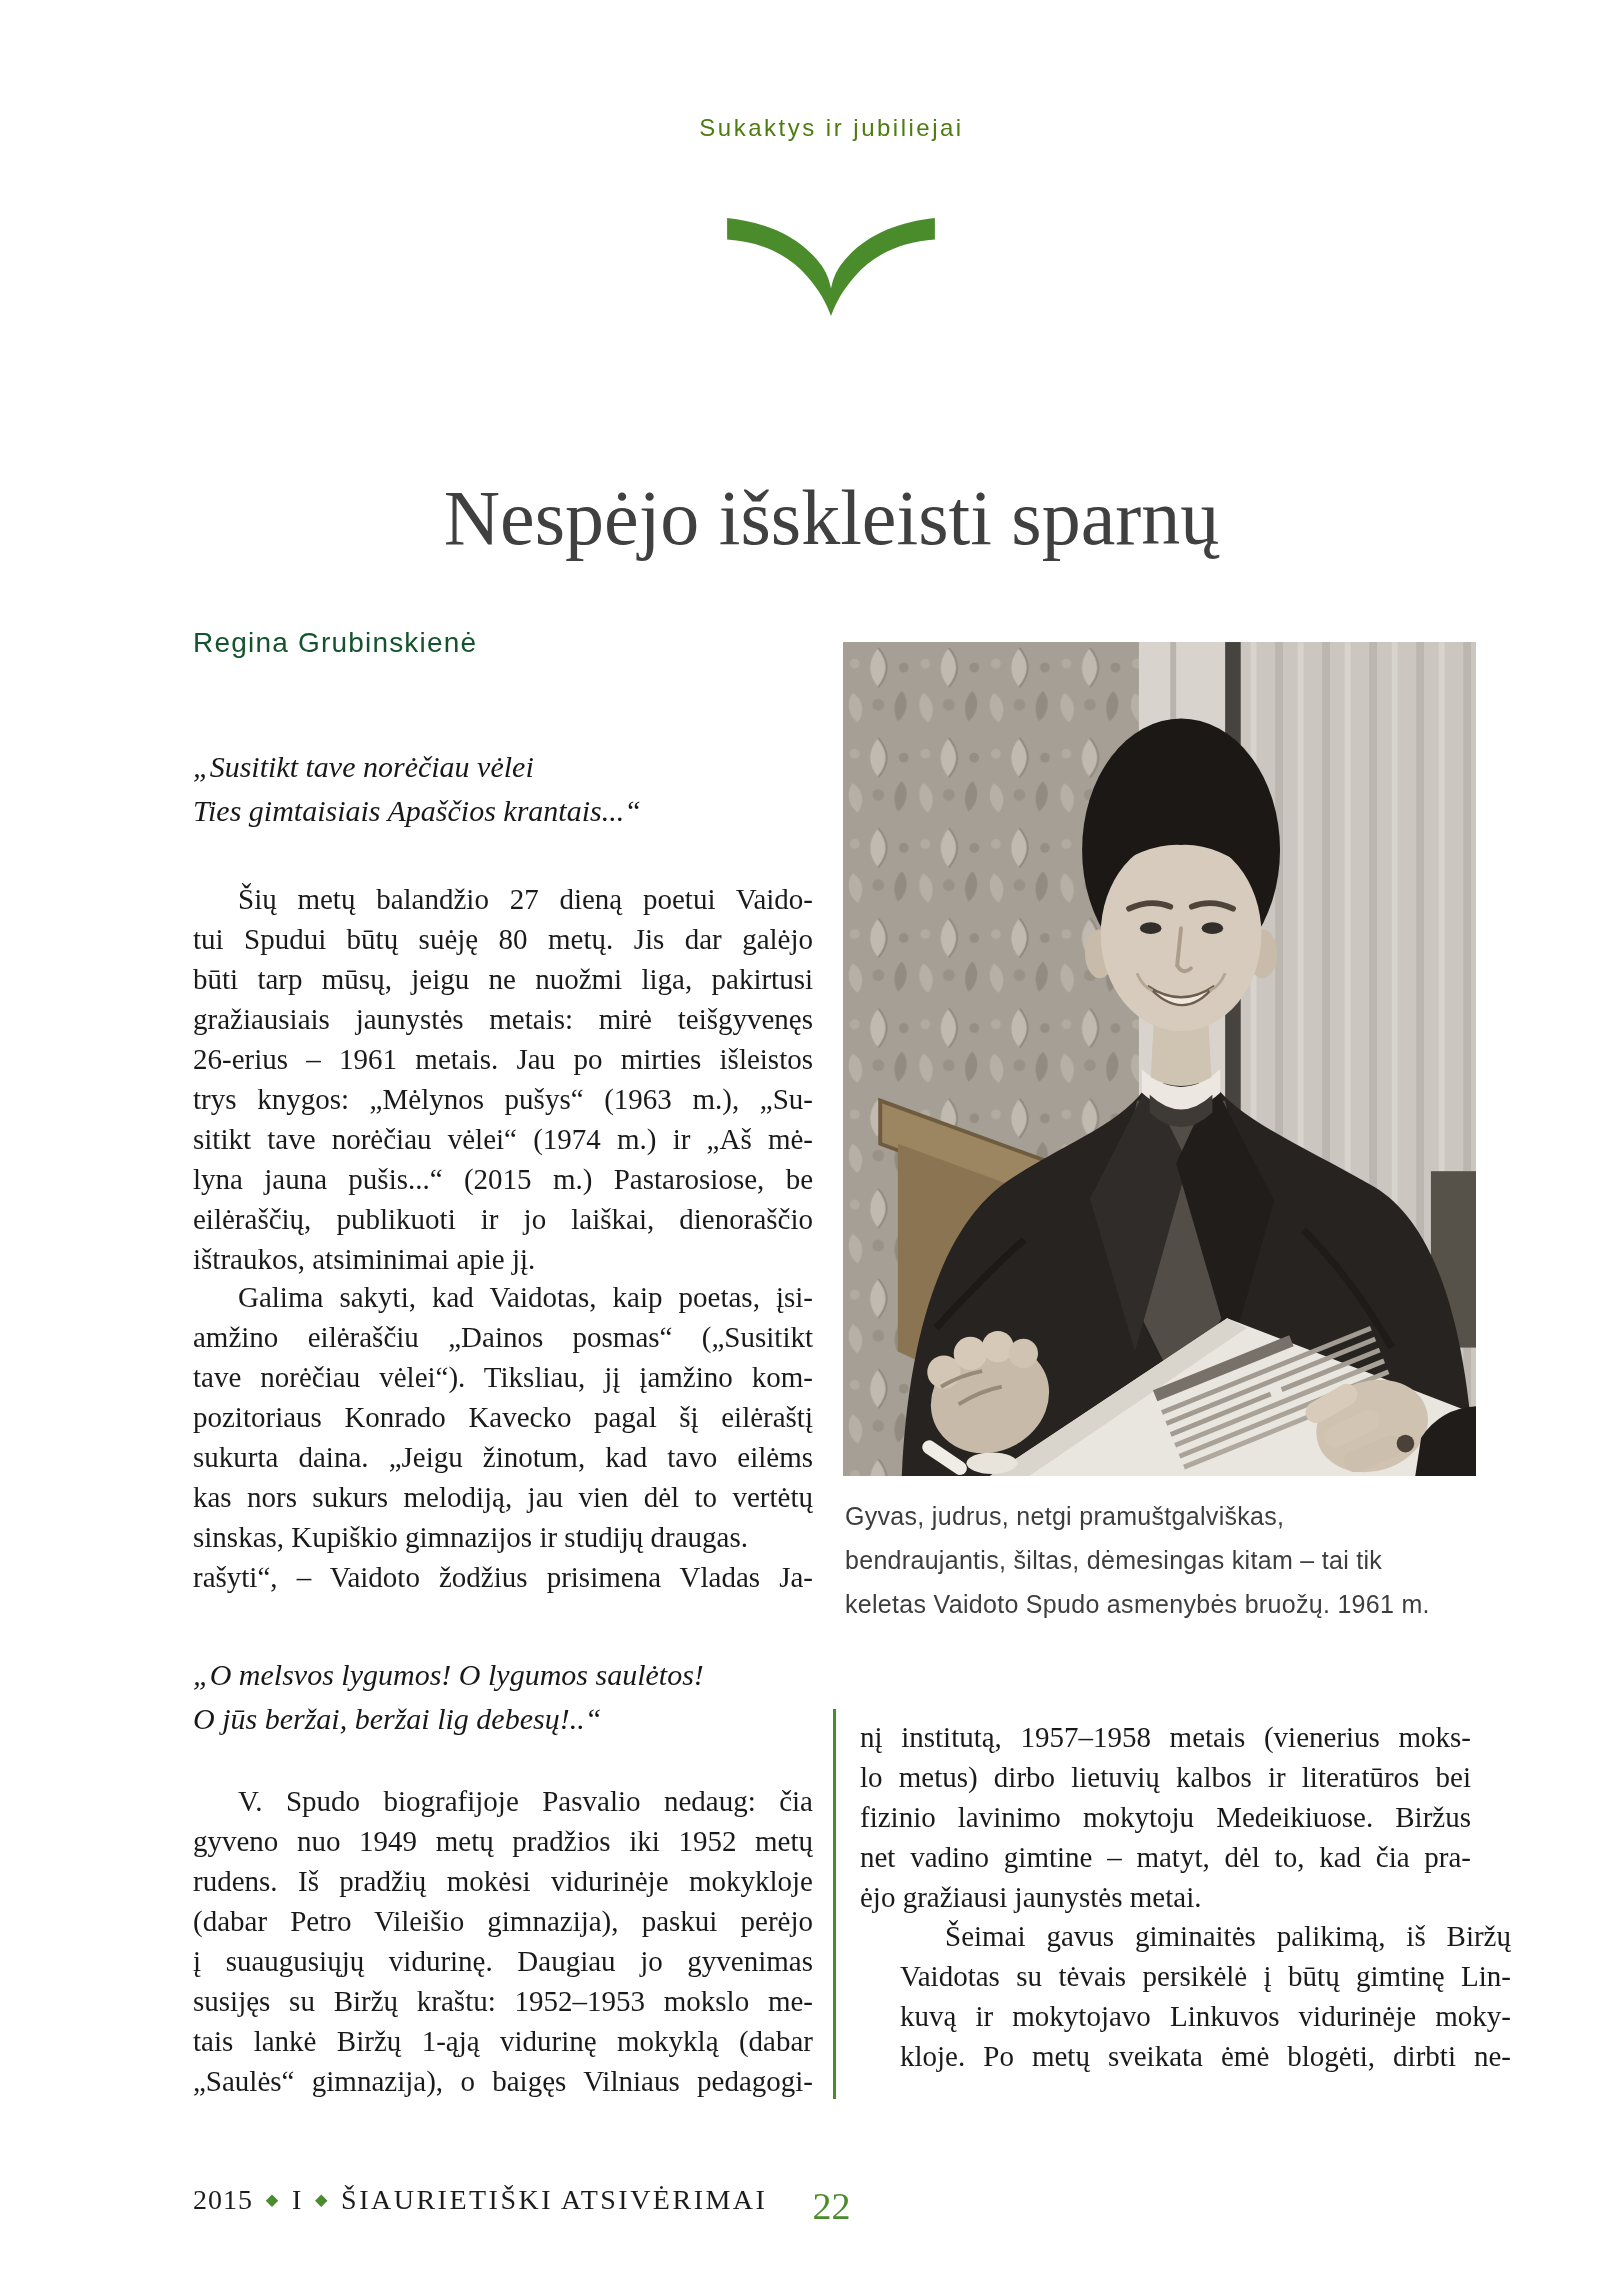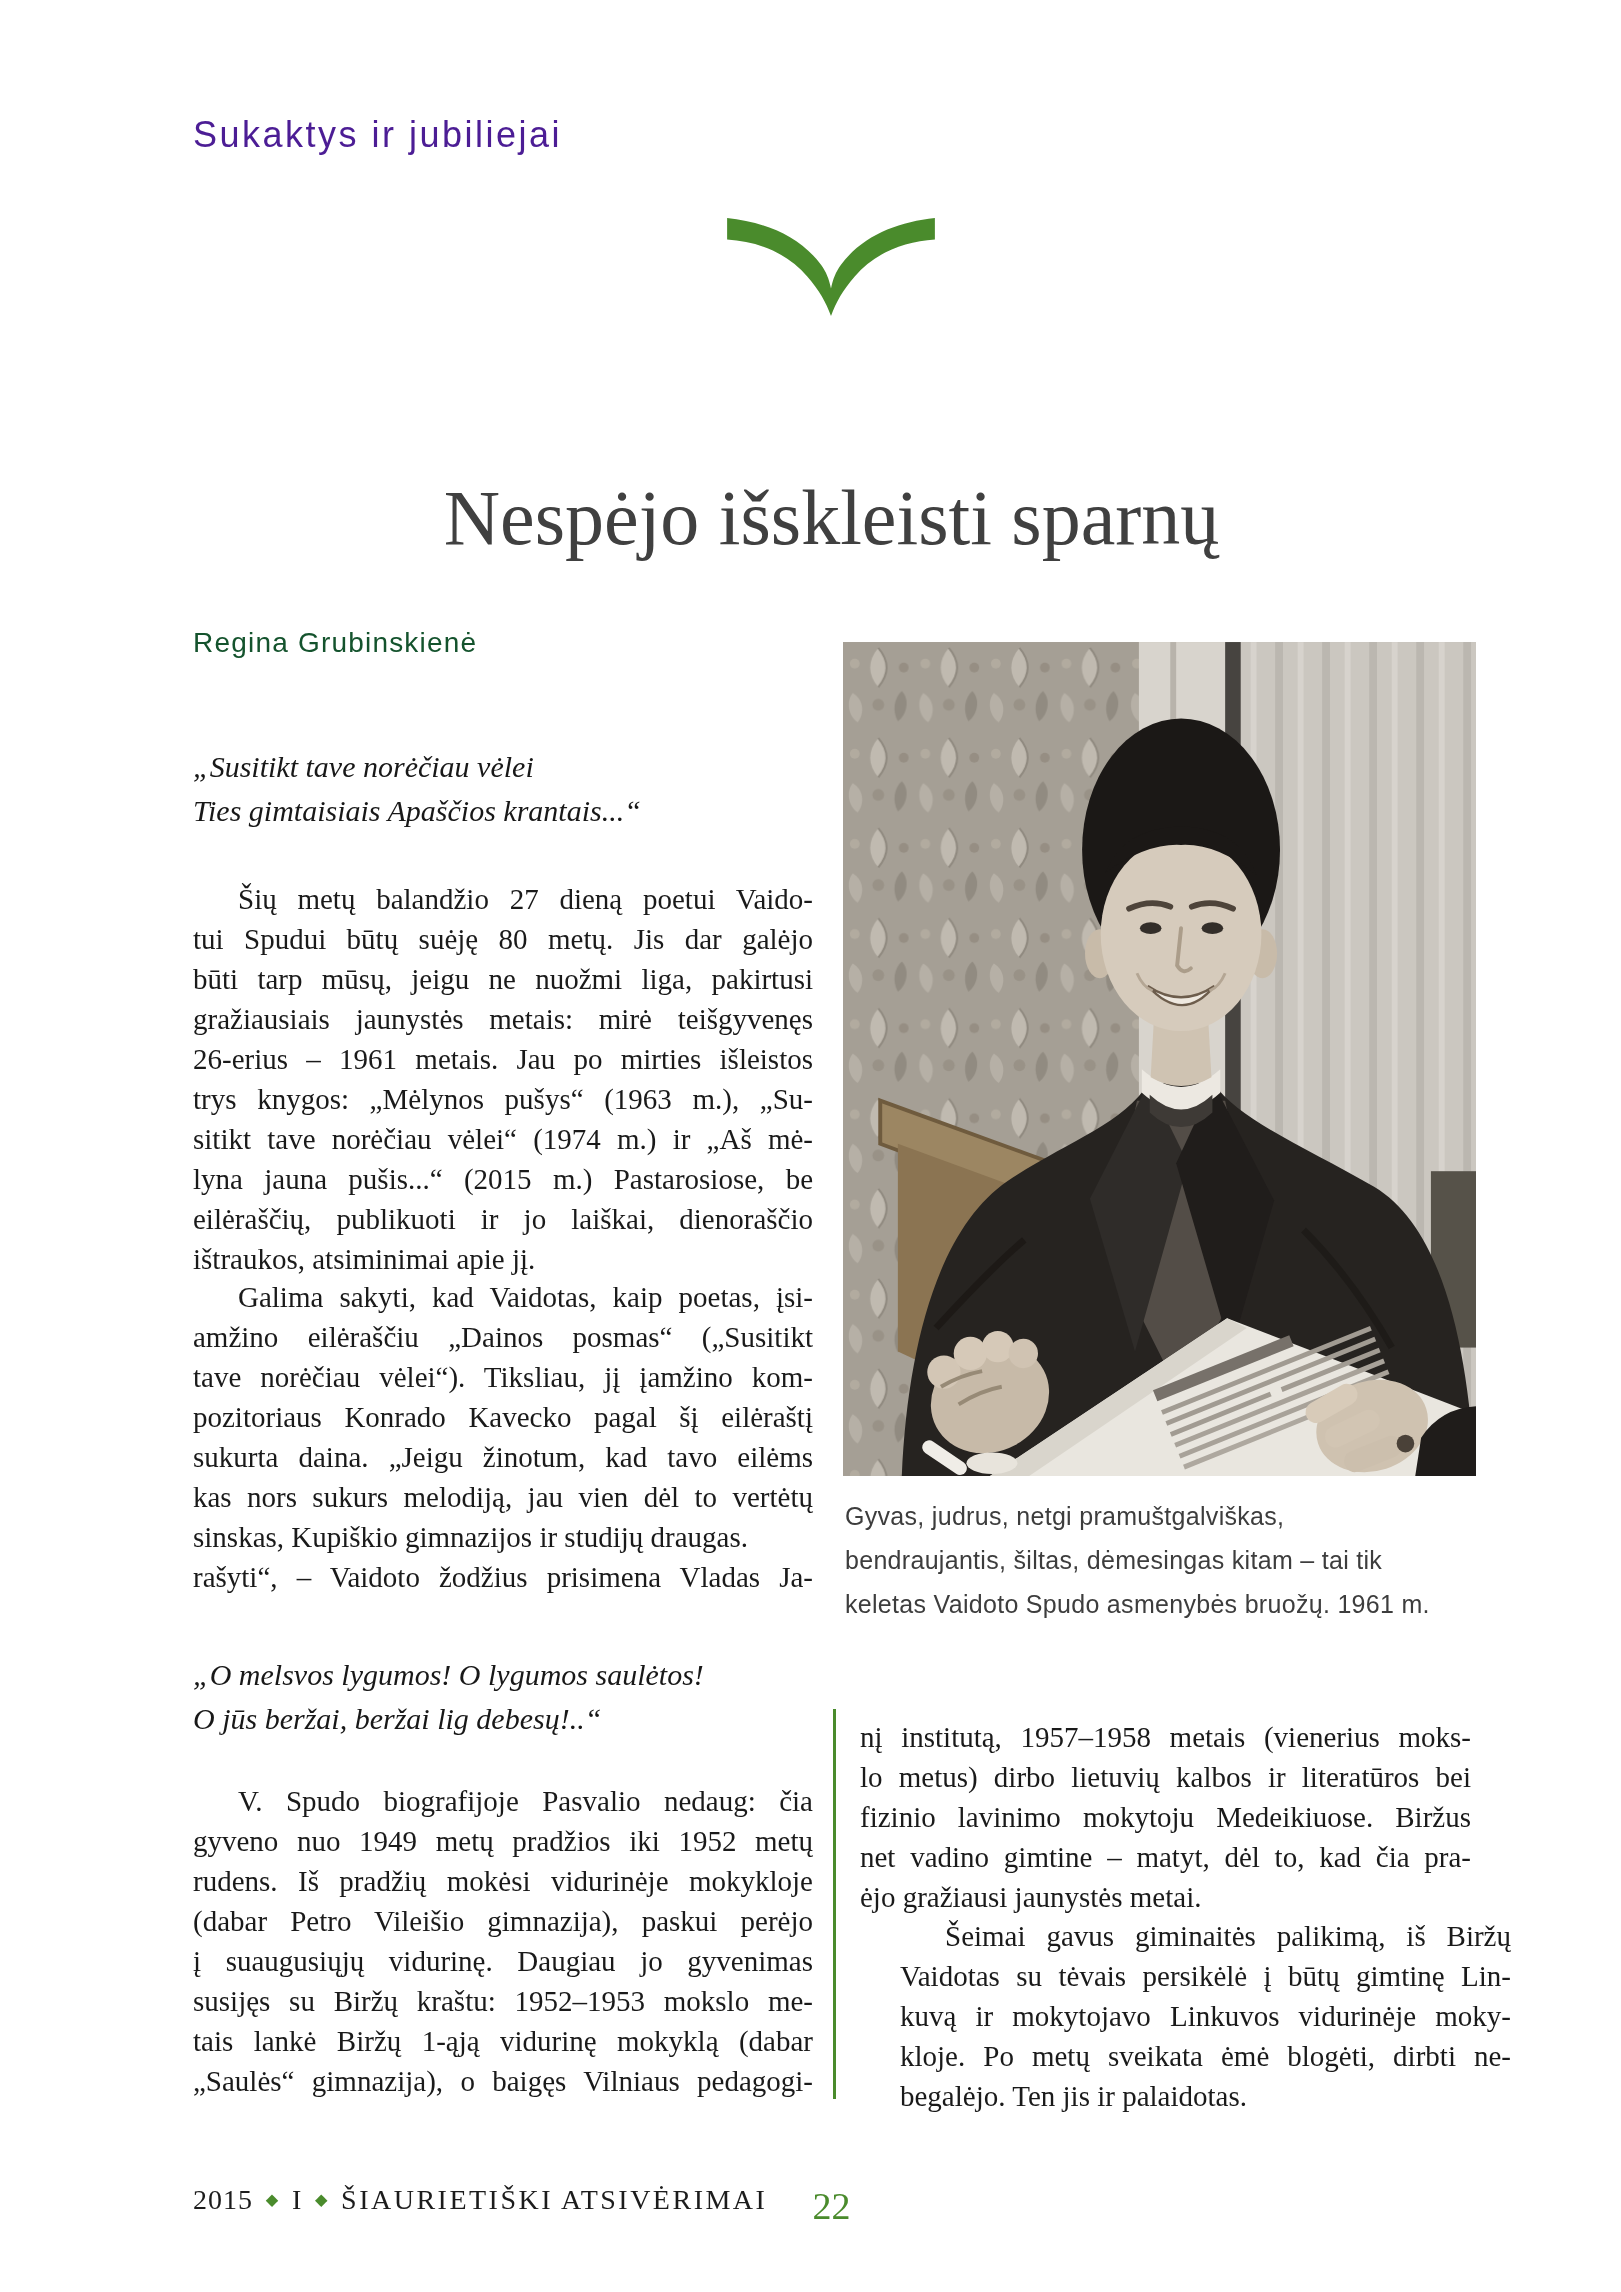--- a/index.html
+++ b/index.html
@@ -3,23 +3,23 @@
 <meta charset="utf-8">
 <title>Nespėjo išskleisti sparnų</title>
 <style>
   html,body{margin:0;padding:0;background:#777;}
   .page{
     position:relative;width:1621px;height:2293px;background:#ffffff;
     margin:0 auto;overflow:hidden;
     font-family:"Liberation Serif",serif;color:#1a1a1a;
   }
   #section-header{
-    position:absolute;left:193px;top:114px;width:1277px;
-    font-family:"Liberation Sans",sans-serif;font-size:36px;letter-spacing:2.5px;
-    color:#4c1d95;font-weight:400;
+    position:absolute;left:193px;top:114px;width:1277px;text-align:center;
+    font-family:"Liberation Sans",sans-serif;font-size:24px;letter-spacing:2.5px;
+    color:#4d7c0f;font-weight:400;
   }
   #symbol{position:absolute;left:727px;top:218px;}
   #title{
     position:absolute;left:193px;top:421px;width:1277px;text-align:center;
     font-size:78px;line-height:1.15;color:#404040;font-weight:normal;
   }
   #author{
     position:absolute;left:193px;top:627px;
     font-family:"Liberation Sans",sans-serif;font-size:28px;letter-spacing:1.2px;color:#14532d;
   }
@@ -208,21 +208,20 @@
       <div class="tline">lo metus) dirbo lietuvių kalbos ir literatūros bei</div>
       <div class="tline">fizinio lavinimo mokytoju Medeikiuose. Biržus</div>
       <div class="tline">net vadino gimtine – matyt, dėl to, kad čia pra-</div>
       <div class="tline endline">ėjo gražiausi jaunystės metai.</div>
     </div>
   <div id="rpara2" class="just">
       <div class="tline indent">Šeimai gavus giminaitės palikimą, iš Biržų</div>
       <div class="tline">Vaidotas su tėvais persikėlė į būtų gimtinę Lin-</div>
       <div class="tline">kuvą ir mokytojavo Linkuvos vidurinėje moky-</div>
       <div class="tline">kloje. Po metų sveikata ėmė blogėti, dirbti ne-</div>
-      <div class="tline endline">begalėjo. Ten jis ir palaidotas.</div>
     </div>
 
   <div id="footer">
     <div id="footer-info">
       <span>2015</span><span class="dia">◆</span><span>I</span><span class="dia">◆</span><span id="journal-name">ŠIAURIETIŠKI ATSIVĖRIMAI</span>
     </div>
     <div id="page-num">22</div>
   </div>
 
 </div>

